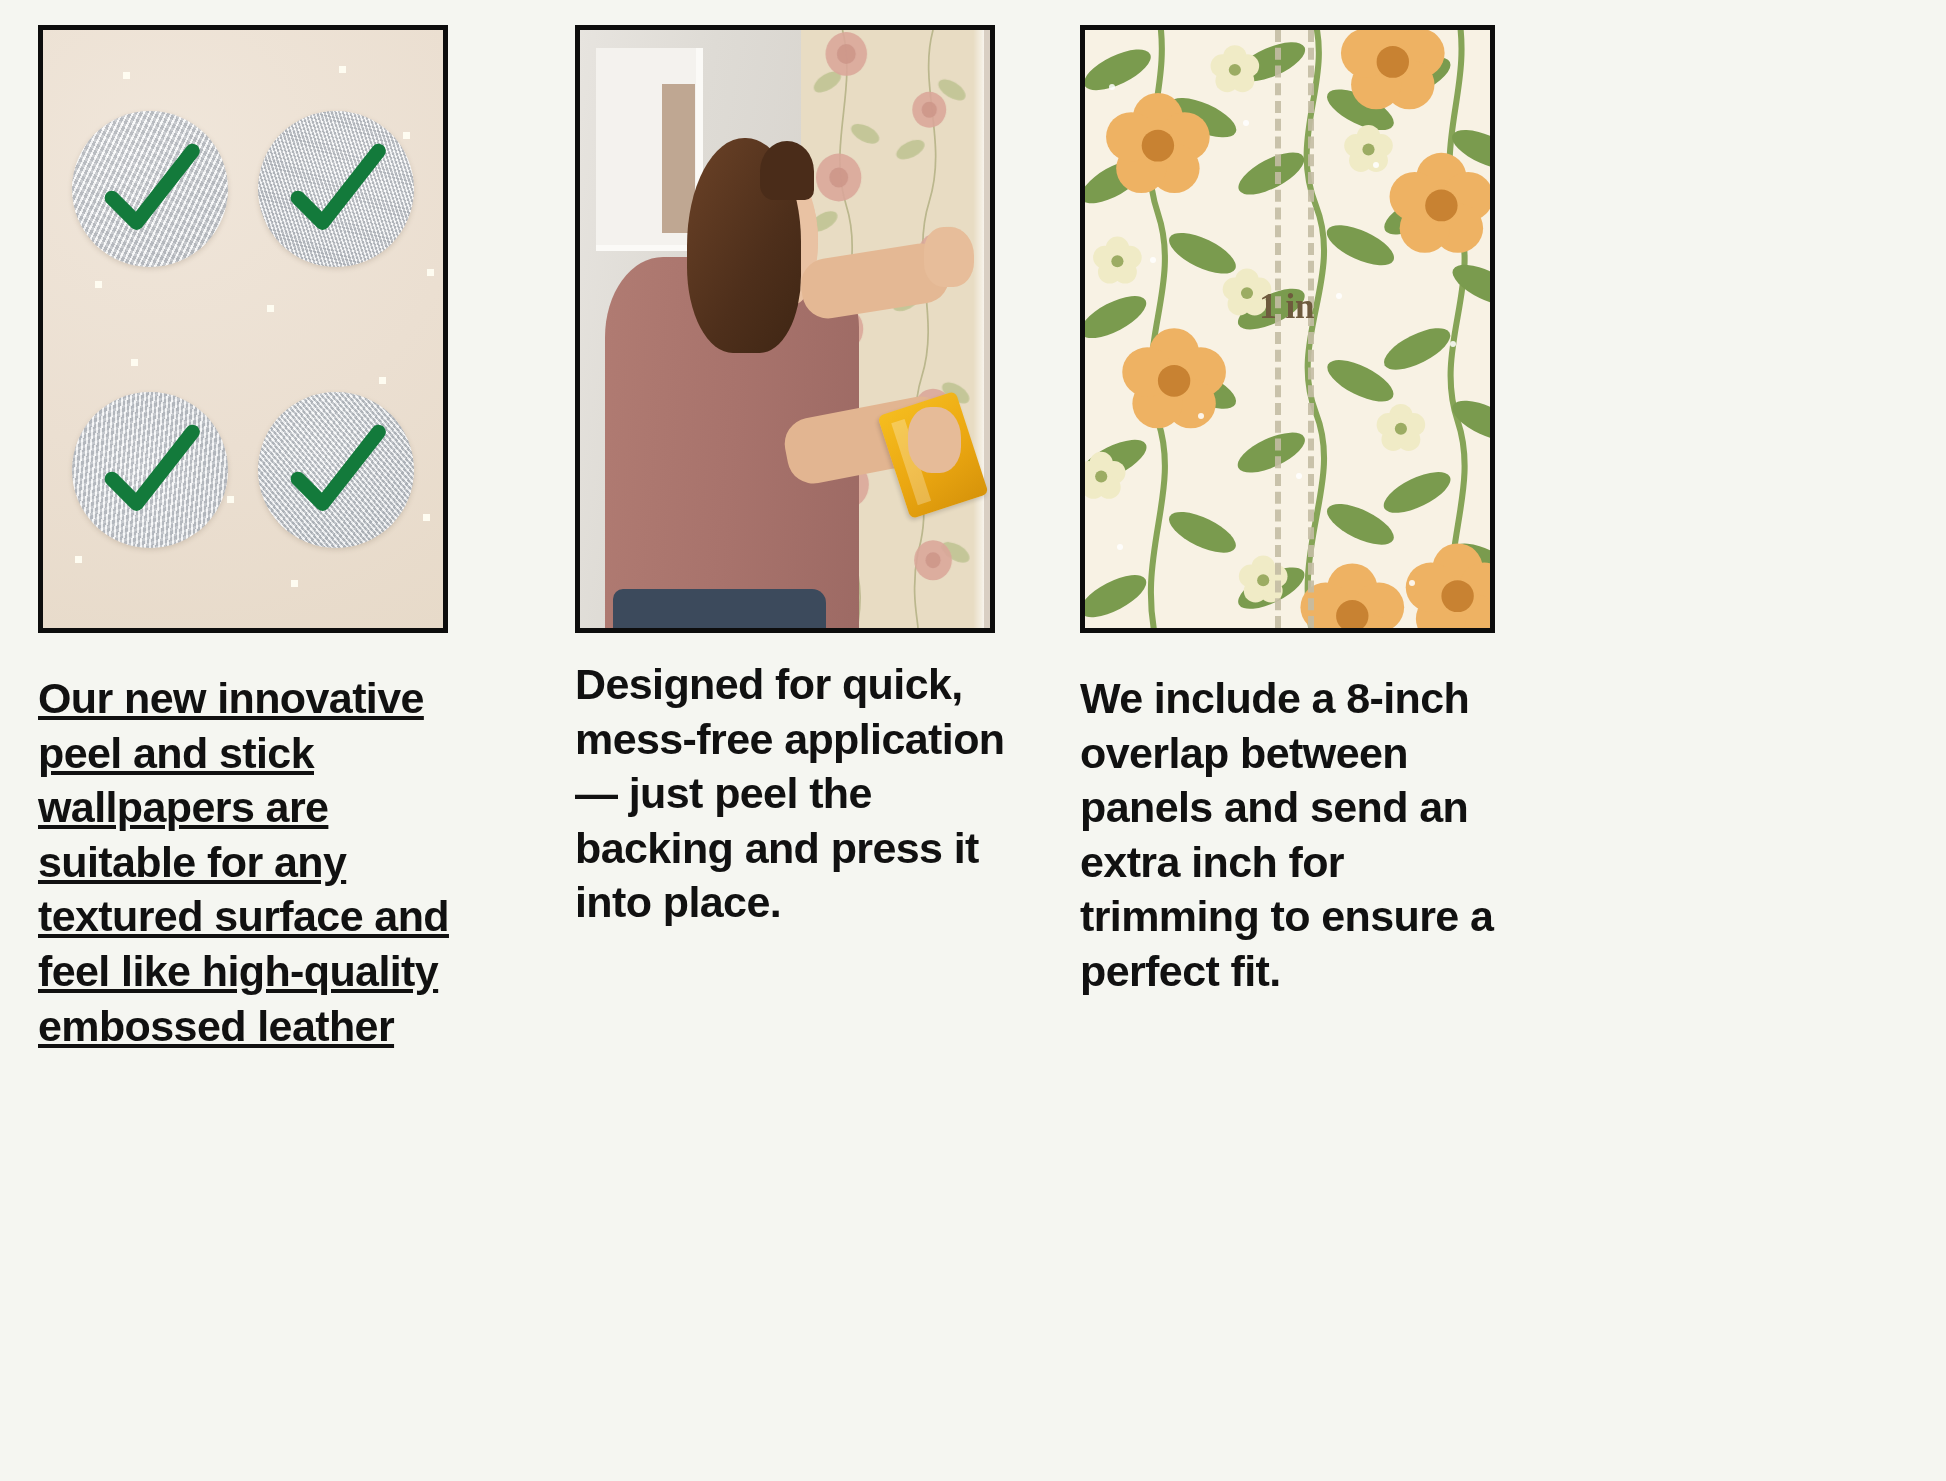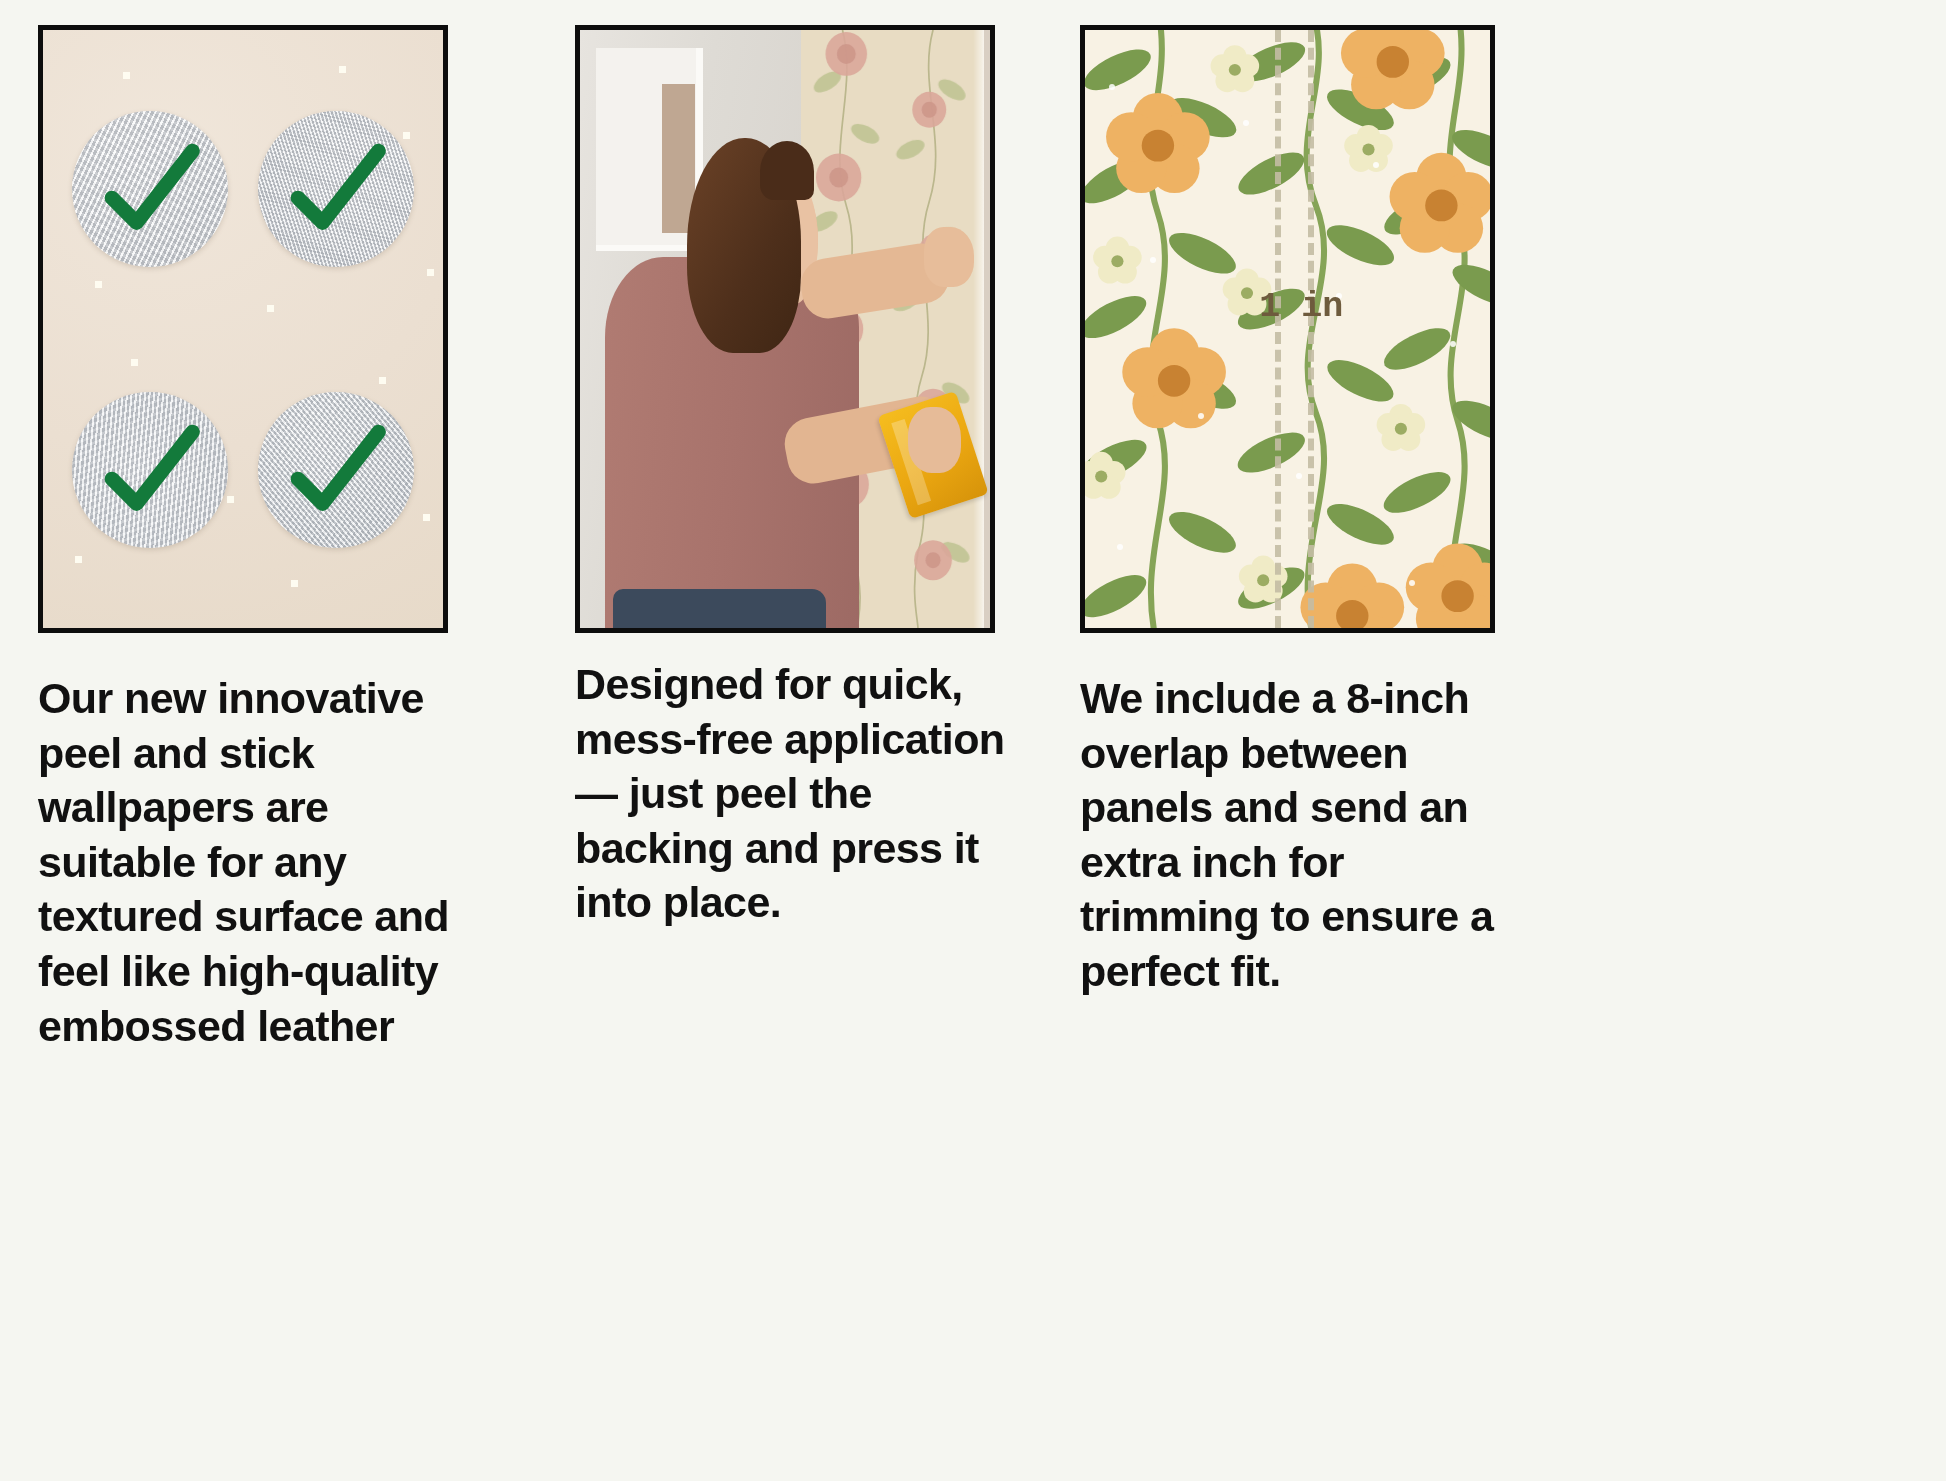--- a/index.html
+++ b/index.html
@@ -47,21 +47,21 @@
 
   
   .caption {
     font-weight: 700;
     color: #111111;
     font-size: 43px;
     line-height: 1.27;
     letter-spacing: -0.6px;
     white-space: pre-line;
   }
-  .cap-1 { margin-top: 38px; width: 430px; }
+  .cap-1 { margin-top: 38px; width: 430px; text-decoration: underline; }
   .cap-2 { margin-top: 24px; width: 450px; }
   .cap-3 { margin-top: 38px; width: 440px; }
 
   
   .beige-bg {
     position: absolute;
     inset: 0;
     background:
       radial-gradient(circle at 30% 20%, #f0e6da 0%, #ebdfd1 55%, #e7dac9 100%);
   }
@@ -248,21 +248,21 @@
   .dash-a { left: 47%; }
   .dash-b { left: 55%; }
   .inch-label {
     position: absolute;
     left: 43%;
     top: 43%;
     font-size: 35px;
     font-weight: 700;
     color: #6e5b3d;
     letter-spacing: 0px;
-    font-family: Liberation Mono, monospace;
+    font-family: Liberation Serif, serif;
   }
   .p3-speck {
     position: absolute;
     width: 6px; height: 6px;
     border-radius: 50%;
     background: #ffffff;
     opacity: .85;
   }
 </style>
 </head>

